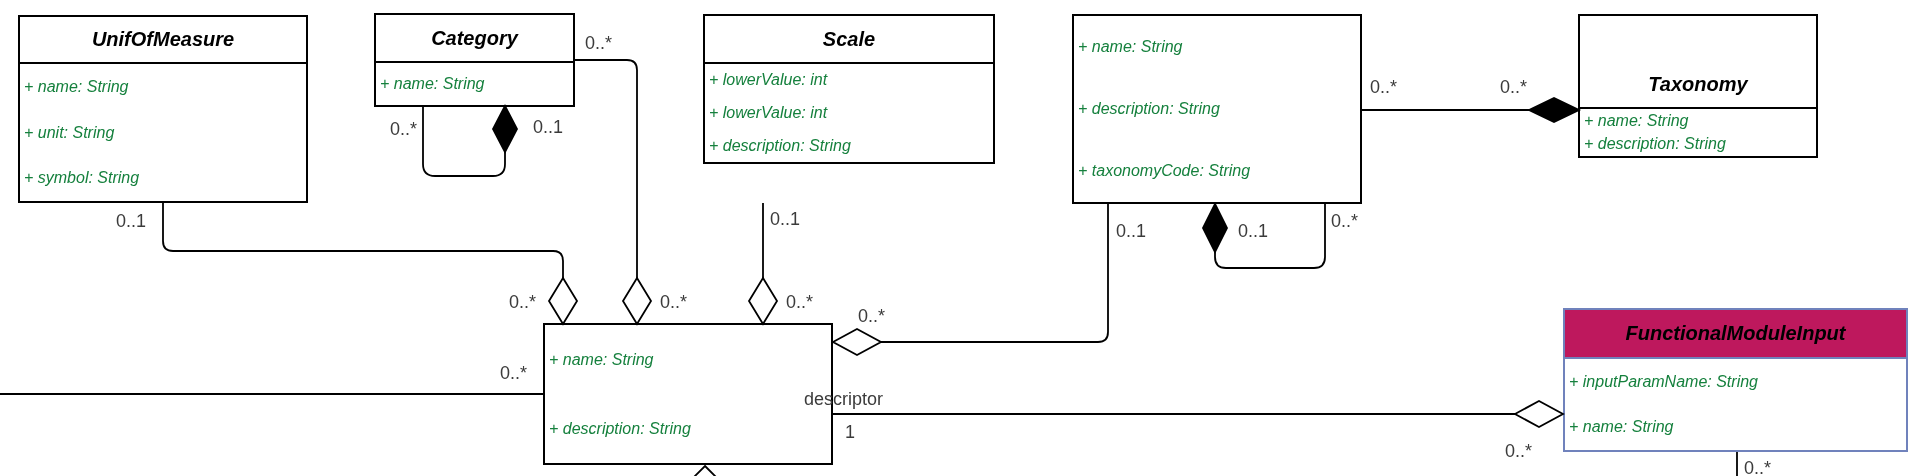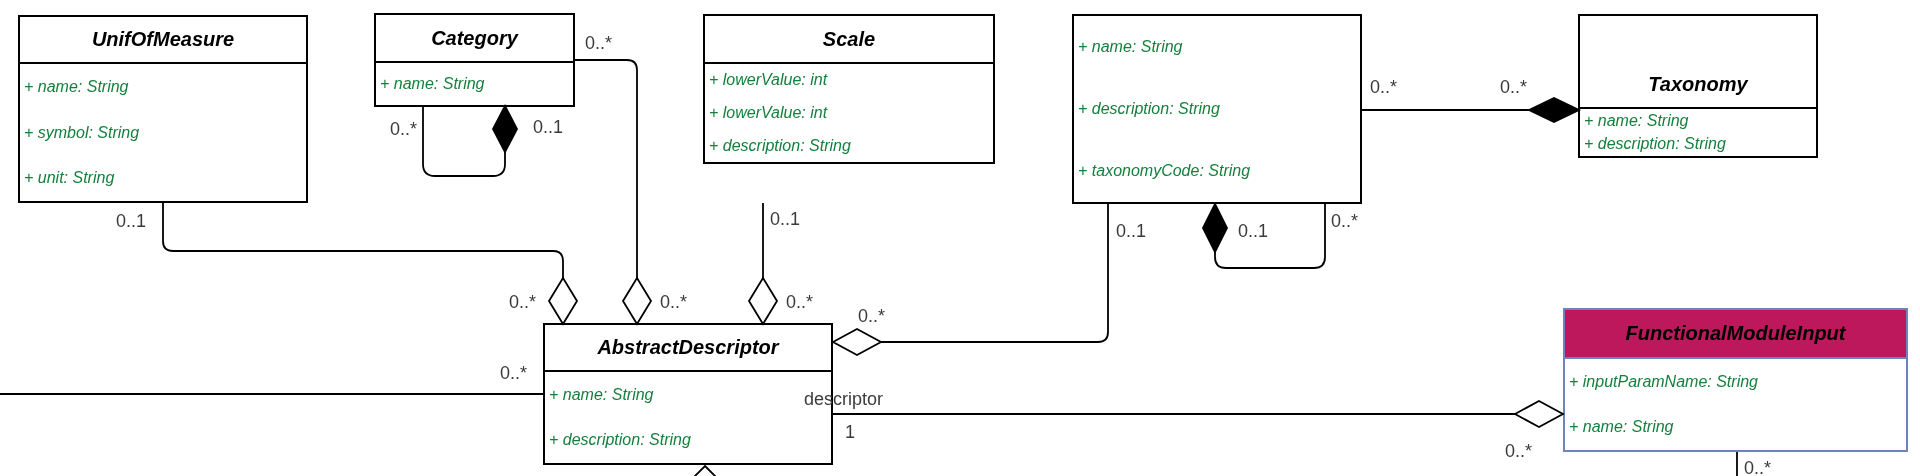--- a/index.html
+++ b/index.html
@@ -24,22 +24,22 @@
   svg.wires path.tri{fill:#ffffff;}
 </style>
 </head>
 <body>
 
 <div id="canvas">
 
   <div class="uml-class" style="left:18px;top:15px;width:290px;height:188px;">
     <div class="hdr" style="height:45px;">UnifOfMeasure</div>
     <div class="attr">+ name: String</div>
+    <div class="attr">+ unit: String</div>
     <div class="attr">+ symbol: String</div>
-    <div class="attr">+ unit: String</div>
   </div>
 
   <div class="uml-class" style="left:374px;top:13px;width:201px;height:94px;">
     <div class="hdr" style="height:46px;">Category</div>
     <div class="attr">+ name: String</div>
   </div>
 
   <div class="uml-class" style="left:703px;top:14px;width:292px;height:150px;">
     <div class="hdr" style="height:46px;">Scale</div>
     <div class="attr">+ lowerValue: int</div>
@@ -53,21 +53,20 @@
     <div class="attr">+ taxonomyCode: String</div>
   </div>
 
   <div class="uml-class" style="left:1578px;top:14px;width:240px;height:144px;">
     <div class="hdr" style="height:46px;margin-top:45px;">Taxonomy</div>
     <div class="attr">+ name: String</div>
     <div class="attr">+ description: String</div>
   </div>
 
   <div class="uml-class" style="left:543px;top:323px;width:290px;height:142px;">
-    <div class="hdr" style="height:45px;">AbstractDescriptor</div>
     <div class="attr">+ name: String</div>
     <div class="attr">+ description: String</div>
   </div>
 
   <div class="uml-class hl" style="left:1563px;top:308px;width:345px;height:144px;">
     <div class="hdr" style="height:47px;">FunctionalModuleInput</div>
     <div class="attr">+ inputParamName: String</div>
     <div class="attr">+ name: String</div>
   </div>
 

